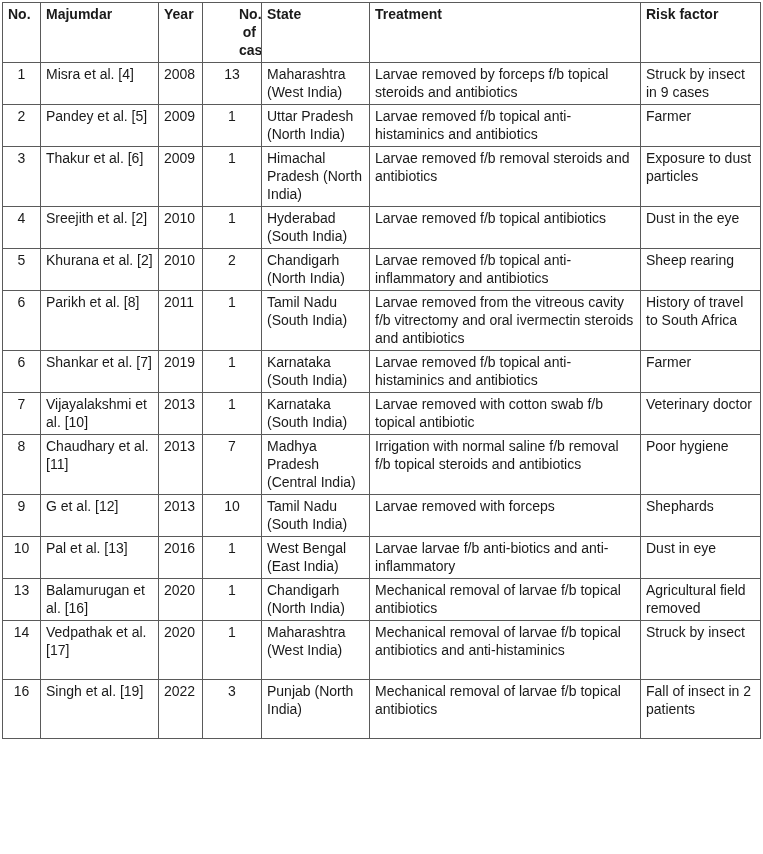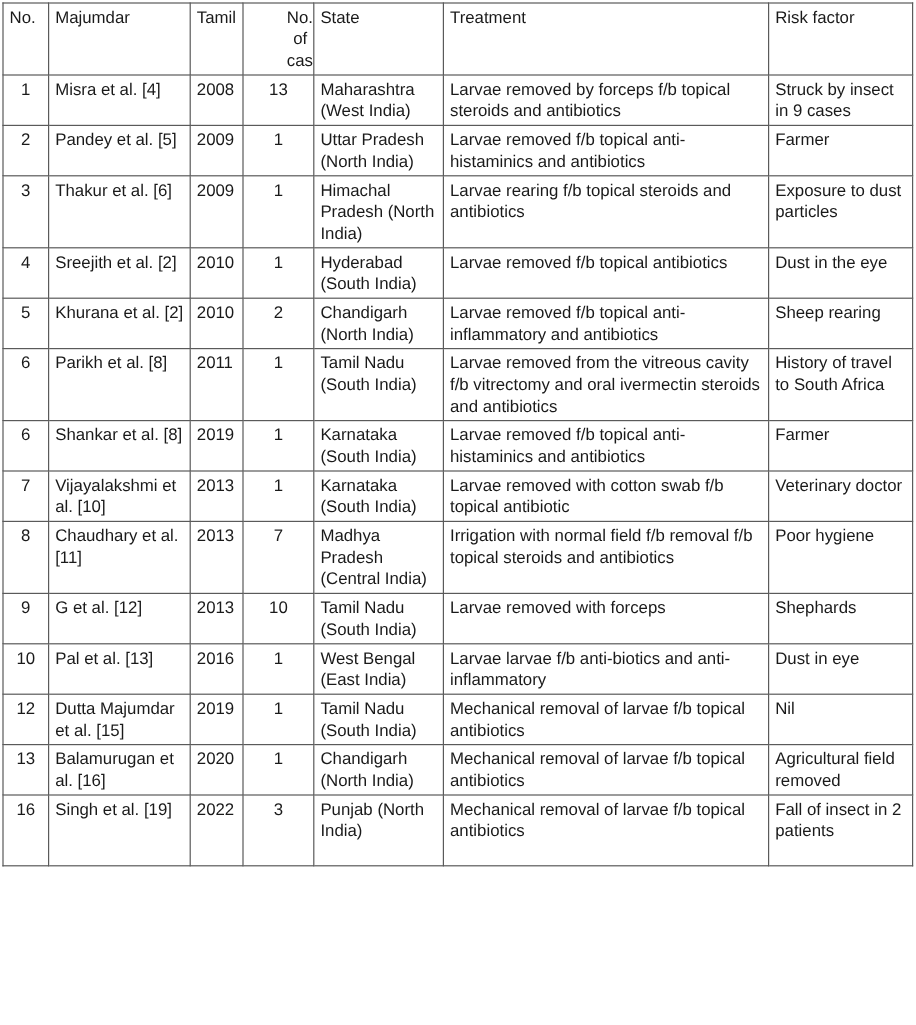--- a/index.html
+++ b/index.html
@@ -14,21 +14,21 @@
       line-height: 18px;
       color: #1a1a1a;
     }
     th, td {
       border: 1.5px solid #5a5a5a;
       vertical-align: top;
       padding: 2px 5px 3px 5px;
       text-align: left;
       overflow: hidden;
     }
-    th { font-weight: normal; height: 35px; }
+    th { font-weight: bold; height: 35px; }
     td.c { text-align: center; }
     th.c { text-align: right; padding-left: 36px; }
     col.no { width: 38px; }
     col.au { width: 118px; }
     col.yr { width: 44px; }
     col.cs { width: 59px; }
     col.st { width: 108px; }
     col.tr { width: 271px; }
     col.rf { width: 120px; }
     tr.h2 td { height: 35px; }
@@ -44,21 +44,21 @@
       <col class="yr">
       <col class="cs">
       <col class="st">
       <col class="tr">
       <col class="rf">
   </colgroup>
   <thead>
     <tr>
       <th>No.</th>
       <th>Majumdar</th>
-      <th>Tamil</th>
+      <th>Year</th>
       <th class="c">No. of cases</th>
       <th>State</th>
       <th>Treatment</th>
       <th>Risk factor</th>
     </tr>
   </thead>
   <tbody id="tbody">
       <tr class="h2">
         <td class="c">1</td>
         <td>Misra et al. [4]</td>
@@ -76,21 +76,21 @@
         <td>Uttar Pradesh (North India)</td>
         <td>Larvae removed f/b topical anti-histaminics and antibiotics</td>
         <td>Farmer</td>
       </tr>
       <tr class="h3">
         <td class="c">3</td>
         <td>Thakur et al. [6]</td>
         <td>2009</td>
         <td class="c">1</td>
         <td>Himachal Pradesh (North India)</td>
-        <td>Larvae rearing f/b topical steroids and antibiotics</td>
+        <td>Larvae removed f/b removal steroids and antibiotics</td>
         <td>Exposure to dust particles</td>
       </tr>
       <tr class="h2">
         <td class="c">4</td>
         <td>Sreejith et al. [2]</td>
         <td>2010</td>
         <td class="c">1</td>
         <td>Hyderabad (South India)</td>
         <td>Larvae removed f/b topical antibiotics</td>
         <td>Dust in the eye</td>
@@ -108,21 +108,21 @@
         <td class="c">6</td>
         <td>Parikh et al. [8]</td>
         <td>2011</td>
         <td class="c">1</td>
         <td>Tamil Nadu (South India)</td>
         <td>Larvae removed from the vitreous cavity f/b vitrectomy and oral ivermectin steroids and antibiotics</td>
         <td>History of travel to South Africa</td>
       </tr>
       <tr class="h2">
         <td class="c">6</td>
-        <td>Shankar et al. [8]</td>
+        <td>Shankar et al. [7]</td>
         <td>2019</td>
         <td class="c">1</td>
         <td>Karnataka (South India)</td>
         <td>Larvae removed f/b topical anti-histaminics and antibiotics</td>
         <td>Farmer</td>
       </tr>
       <tr class="h2">
         <td class="c">7</td>
         <td>Vijayalakshmi et al. [10]</td>
         <td>2013</td>
@@ -130,21 +130,21 @@
         <td>Karnataka (South India)</td>
         <td>Larvae removed with cotton swab f/b topical antibiotic</td>
         <td>Veterinary doctor</td>
       </tr>
       <tr class="h3">
         <td class="c">8</td>
         <td>Chaudhary et al. [11]</td>
         <td>2013</td>
         <td class="c">7</td>
         <td>Madhya Pradesh (Central India)</td>
-        <td>Irrigation with normal field f/b removal f/b topical steroids and antibiotics</td>
+        <td>Irrigation with normal saline f/b removal f/b topical steroids and antibiotics</td>
         <td>Poor hygiene</td>
       </tr>
       <tr class="h2">
         <td class="c">9</td>
         <td>G et al. [12]</td>
         <td>2013</td>
         <td class="c">10</td>
         <td>Tamil Nadu (South India)</td>
         <td>Larvae removed with forceps</td>
         <td>Shephards</td>
@@ -152,36 +152,36 @@
       <tr class="h2">
         <td class="c">10</td>
         <td>Pal et al. [13]</td>
         <td>2016</td>
         <td class="c">1</td>
         <td>West Bengal (East India)</td>
         <td>Larvae larvae f/b anti-biotics and anti-inflammatory</td>
         <td>Dust in eye</td>
       </tr>
       <tr class="h2">
-        <td class="c">12</td>
-        <td>Dutta Majumdar et al. [15]</td>
-        <td>2019</td>
-        <td class="c">1</td>
-        <td>Tamil Nadu (South India)</td>
-        <td>Mechanical removal of larvae f/b topical antibiotics</td>
-        <td>Nil</td>
-      </tr>
-      <tr class="h2">
         <td class="c">13</td>
         <td>Balamurugan et al. [16]</td>
         <td>2020</td>
         <td class="c">1</td>
         <td>Chandigarh (North India)</td>
         <td>Mechanical removal of larvae f/b topical antibiotics</td>
         <td>Agricultural field removed</td>
+      </tr>
+      <tr class="h3">
+        <td class="c">14</td>
+        <td>Vedpathak et al. [17]</td>
+        <td>2020</td>
+        <td class="c">1</td>
+        <td>Maharashtra (West India)</td>
+        <td>Mechanical removal of larvae f/b topical antibiotics and anti-histaminics</td>
+        <td>Struck by insect</td>
       </tr>
       <tr class="h3">
         <td class="c">16</td>
         <td>Singh et al. [19]</td>
         <td>2022</td>
         <td class="c">3</td>
         <td>Punjab (North India)</td>
         <td>Mechanical removal of larvae f/b topical antibiotics</td>
         <td>Fall of insect in 2 patients</td>
       </tr>

